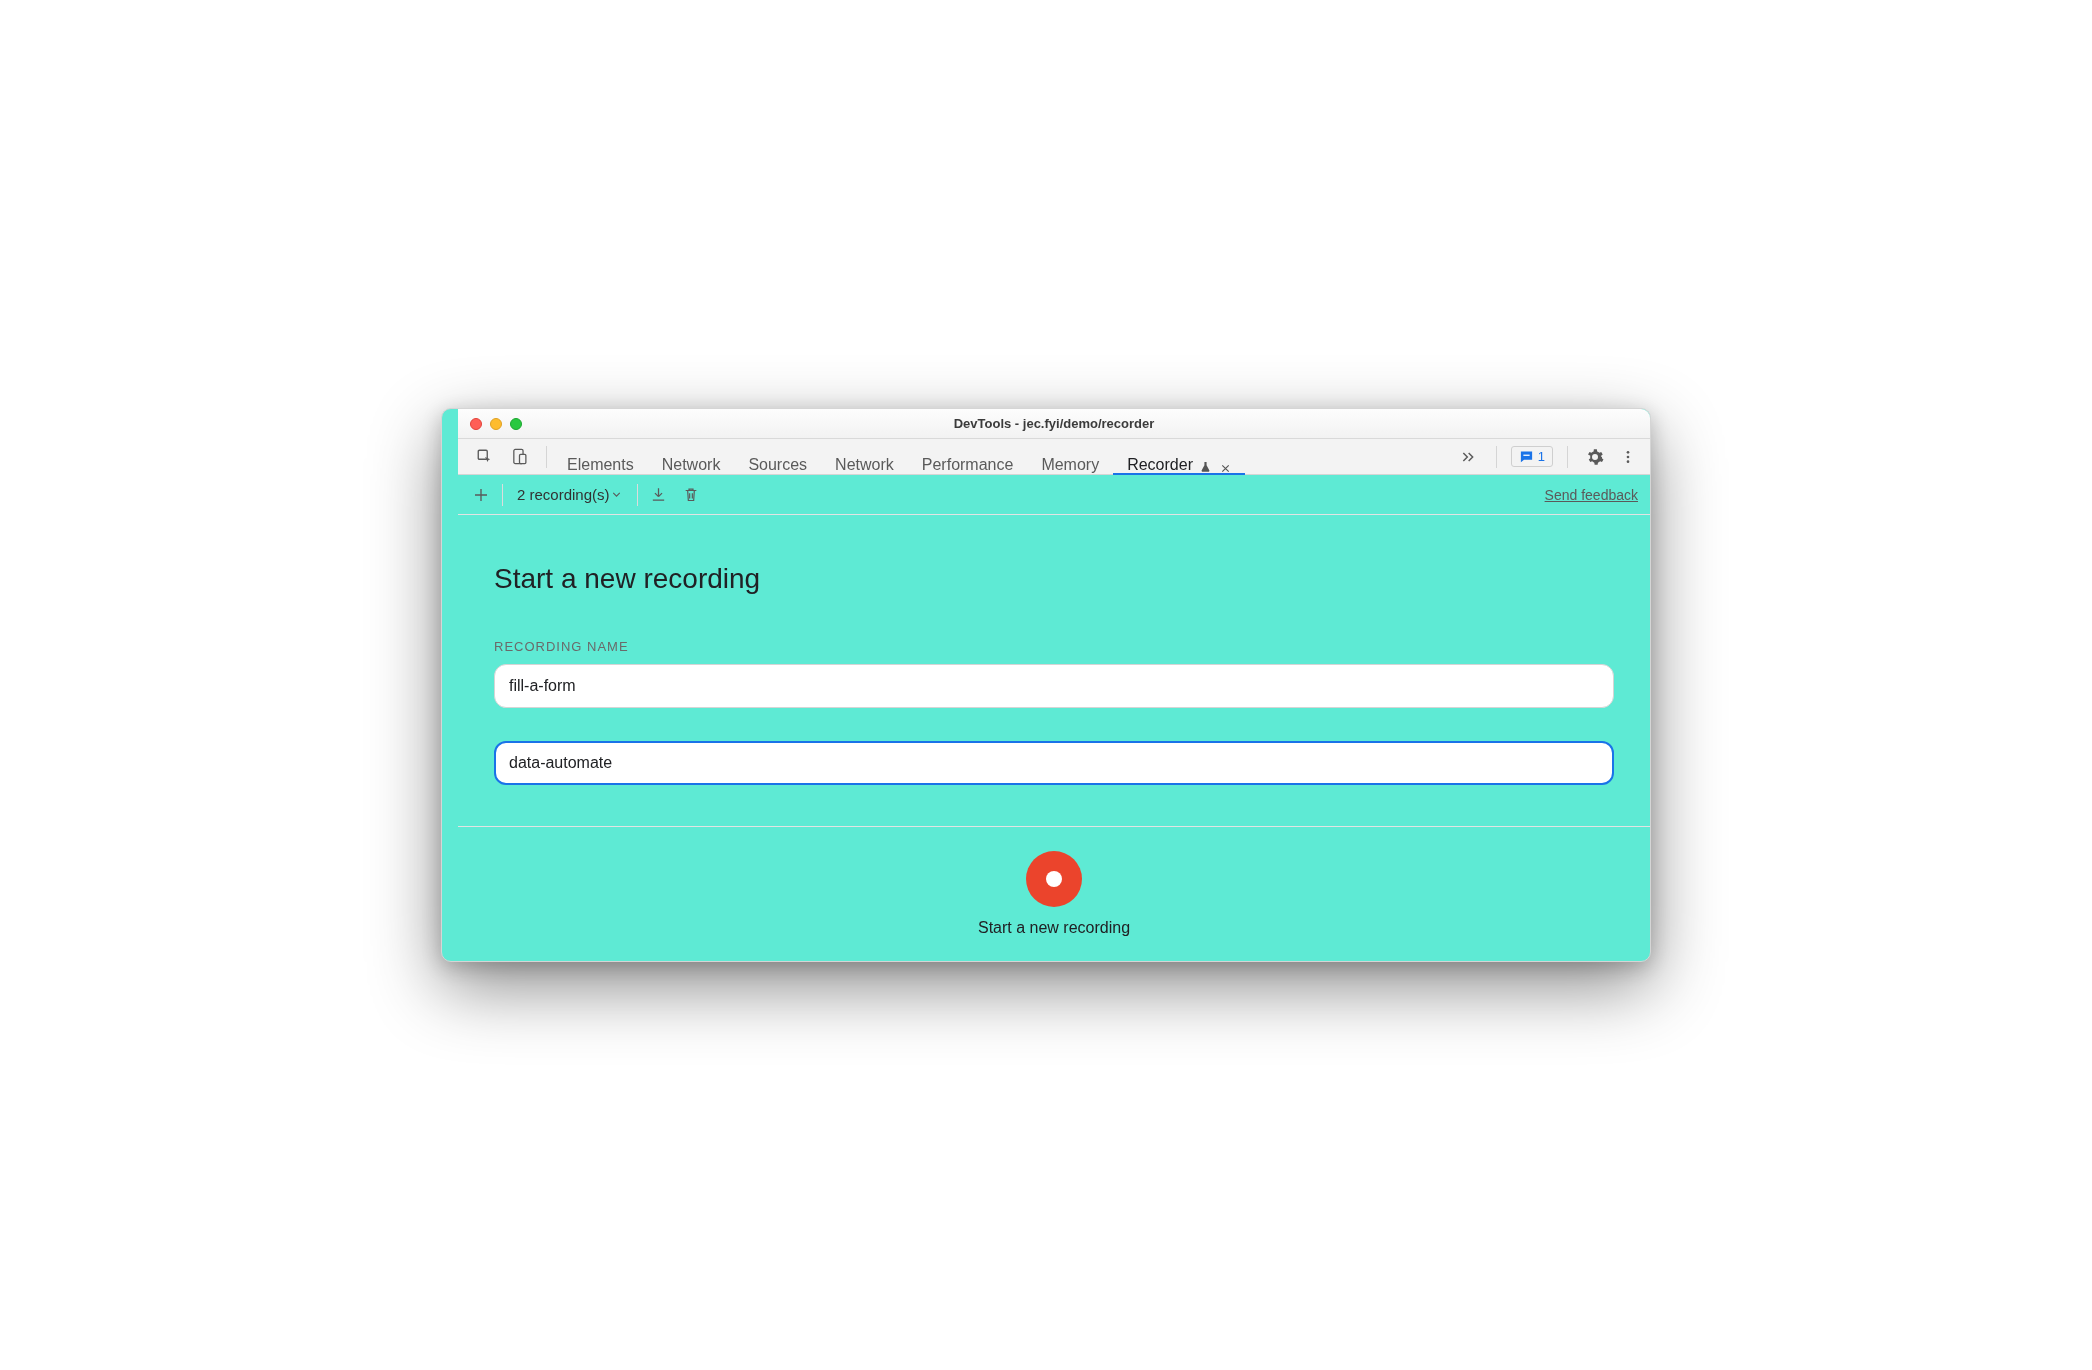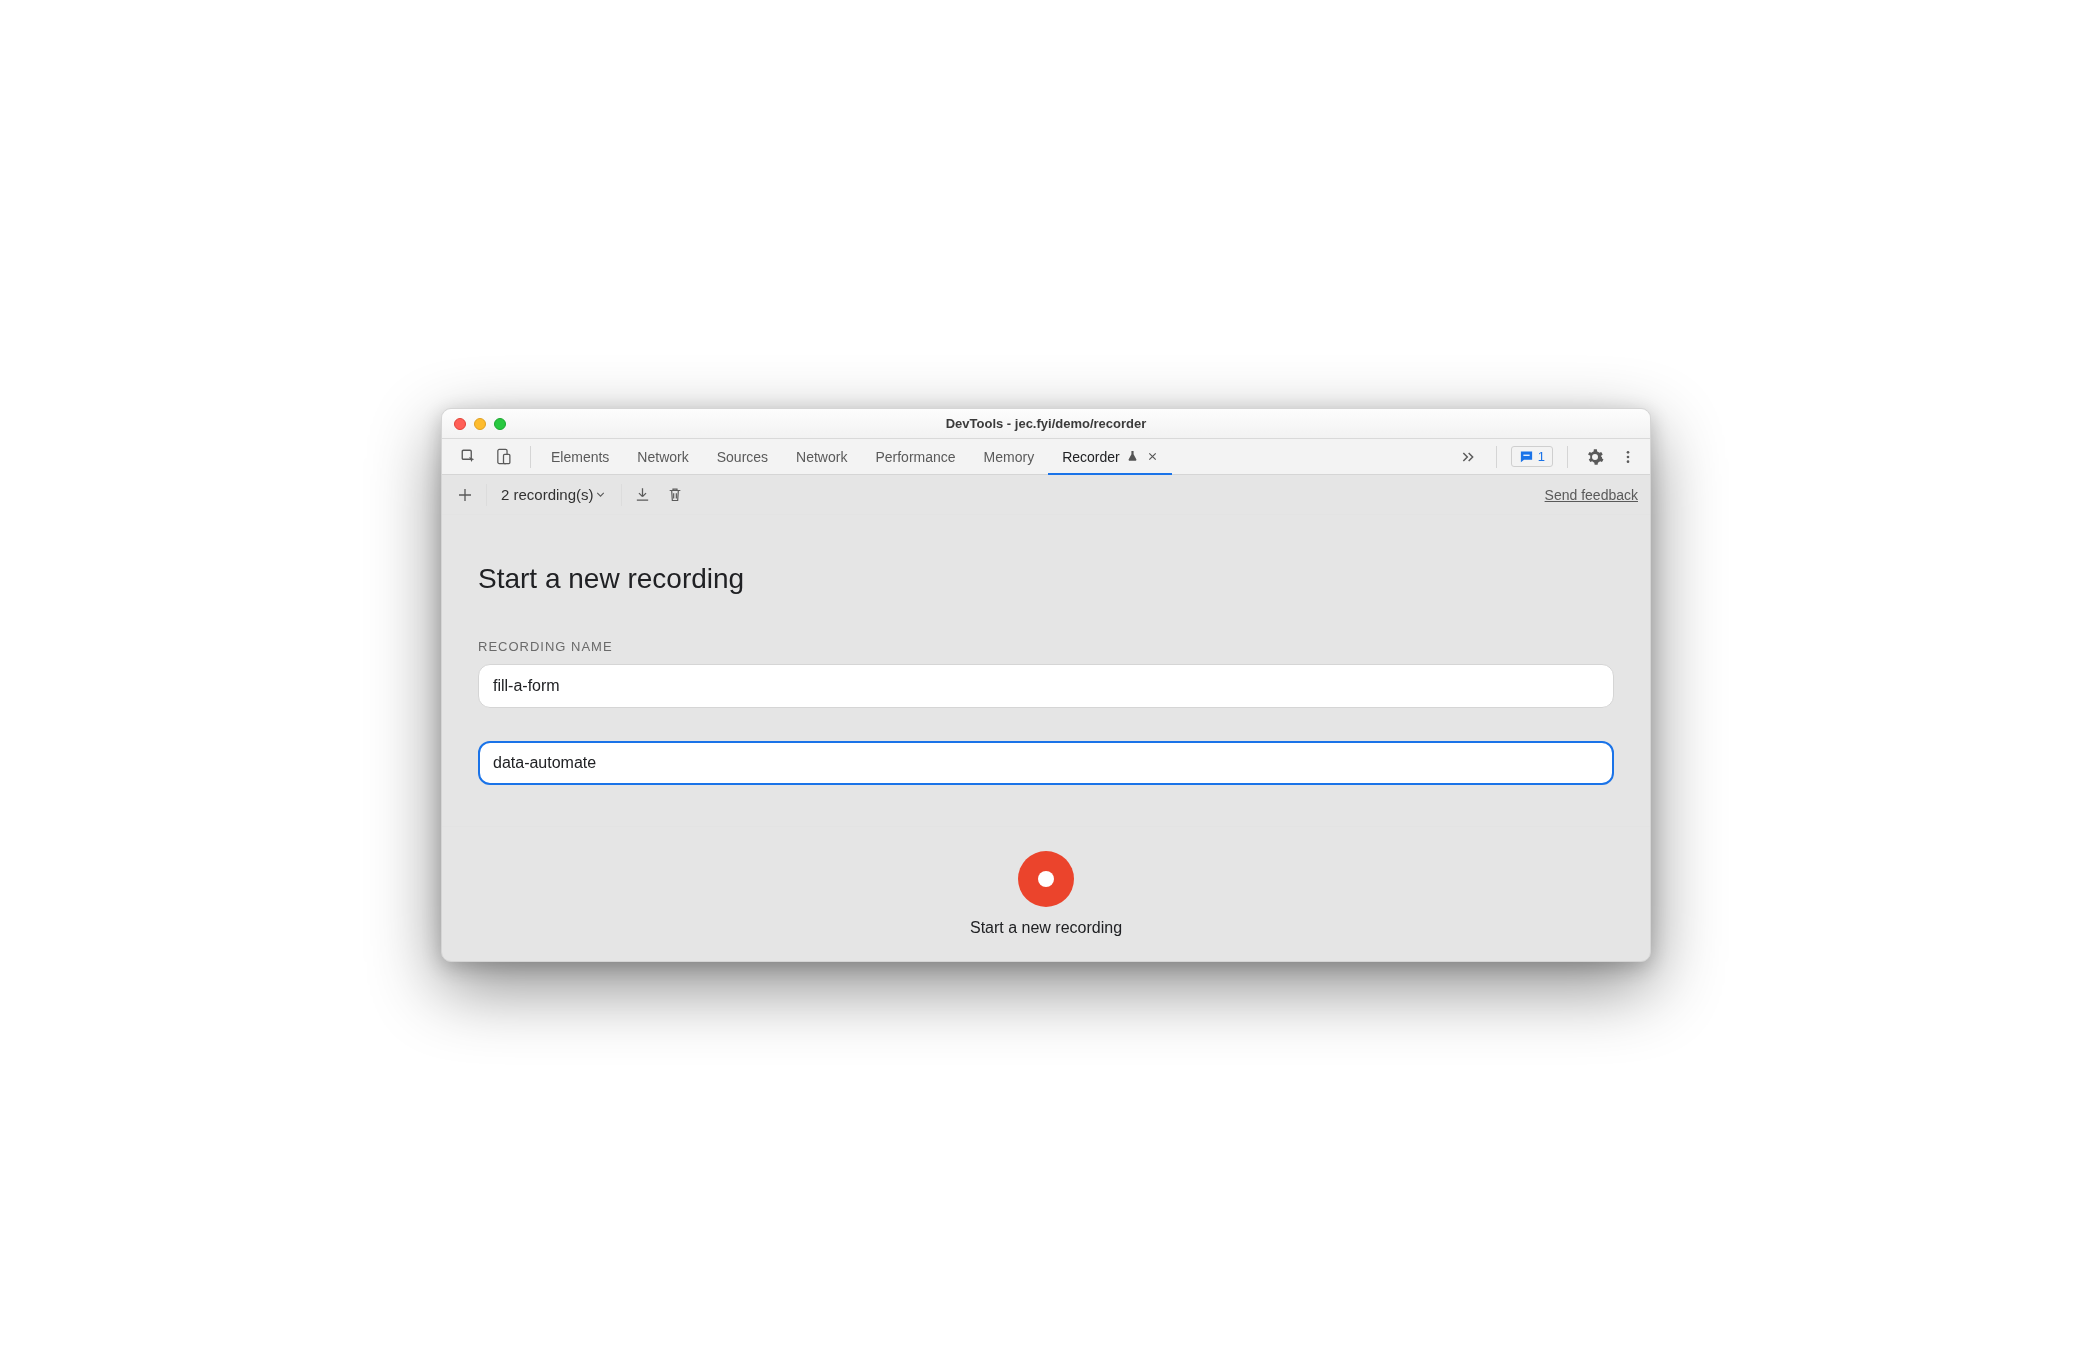--- a/index.html
+++ b/index.html
@@ -7,25 +7,26 @@
       font-family: -apple-system, BlinkMacSystemFont, "Segoe UI", Helvetica, Arial, sans-serif;
       background: #fff;
       display: flex;
       align-items: center;
       justify-content: center;
       min-height: 100vh;
       padding: 40px;
     }
     .window {
       width: 1210px;
-      background: #e5e5e5;
+      background: #5eead4;
       border-radius: 10px;
       box-shadow: 0 25px 70px rgba(0,0,0,0.45), 0 5px 20px rgba(0,0,0,0.2);
       border: 1px solid #d5d5d5;
       overflow: hidden;
+      padding-left: 16px;
     }
     
     .titlebar {
       height: 30px;
       background: linear-gradient(#fdfdfd, #f2f2f2);
       border-bottom: 1px solid #d9d9d9;
       display: flex;
       align-items: center;
       position: relative;
     }
@@ -47,23 +48,23 @@
       border-bottom: 1px solid #d5d5d5;
       display: flex; align-items: stretch;
       padding: 0 6px;
       gap: 0;
     }
     .tabs-left { display: flex; align-items: center; gap: 12px; padding: 0 10px; }
     .divider { width: 1px; background: #d5d5d5; height: 22px; align-self: center; margin: 0 6px; }
     .icon-btn { display: inline-flex; align-items: center; justify-content: center; width: 22px; height: 22px; color: #5a5a5a; cursor: pointer; }
     .tab-list { display: flex; align-items: stretch; }
     .tab {
-      display: flex; align-items: center; gap: 6px;
+      display: flex; align-items: flex-end; gap: 6px;
       padding: 0 14px;
-      font-size: 14px; color: #5a5a5a;
+      font-size: 16px; color: #5a5a5a;
       cursor: pointer; position: relative;
     }
     .tab.active { color: #202124; }
     .tab.active::after {
       content: ""; position: absolute; left: 0; right: 0; bottom: -1px;
       height: 2px; background: #1a73e8;
     }
     .tab-close { font-size: 13px; color: #5a5a5a; margin-left: 2px; }
     .tab-icon { display: inline-flex; }
     .tabs-right { margin-left: auto; display: flex; align-items: center; gap: 8px; padding-right: 4px; }

